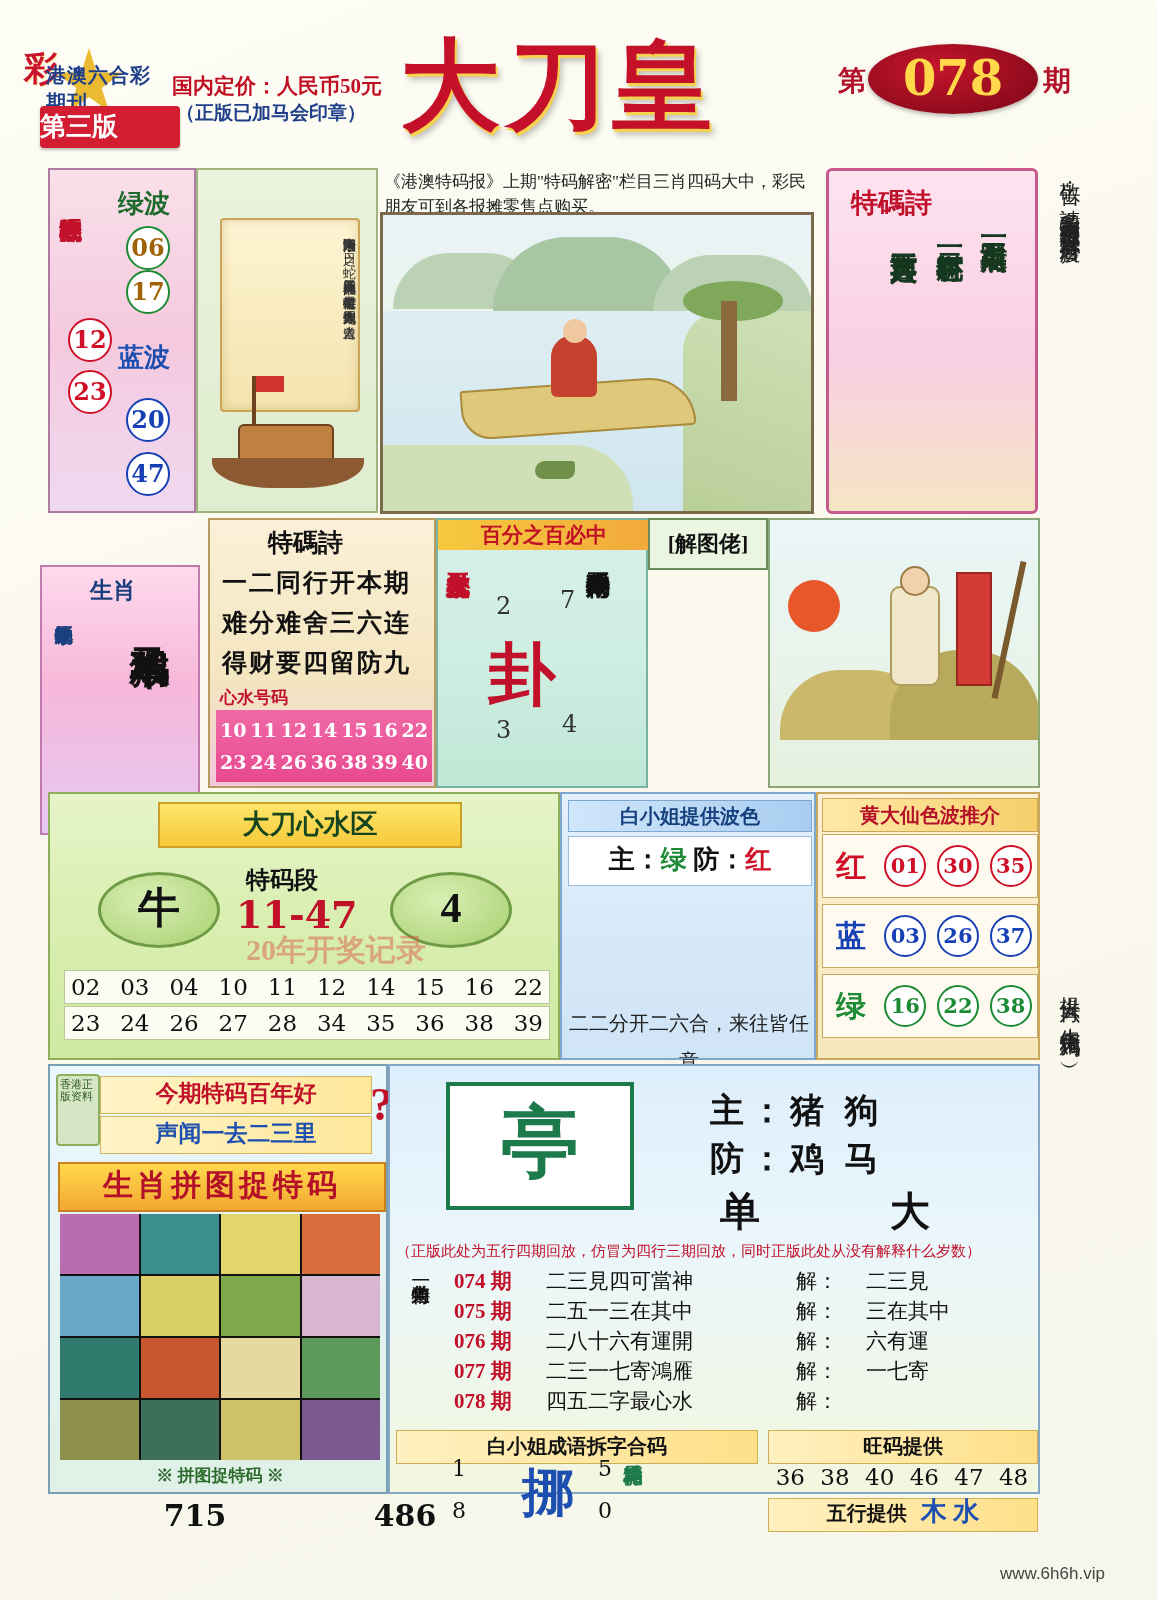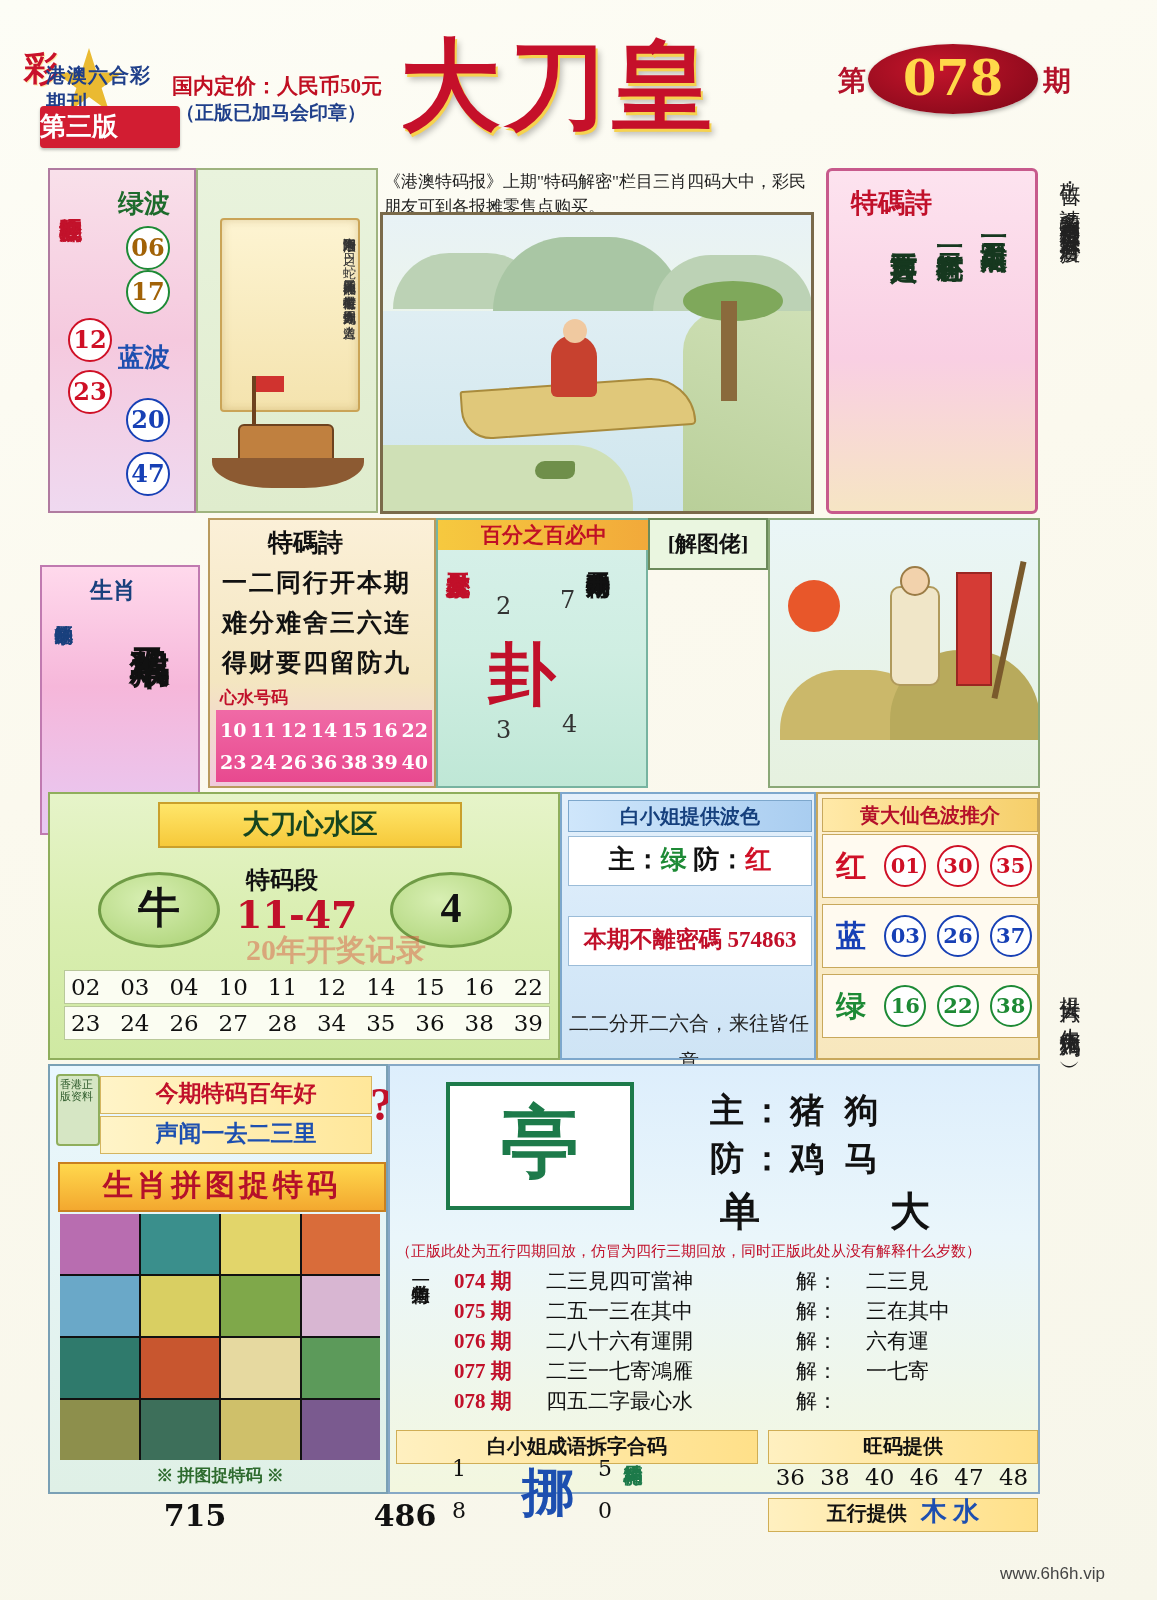--- a/index.html
+++ b/index.html
@@ -595,21 +595,20 @@
       <span>39</span>
     </div>
   </div>
 
   <div class="panel bluebox">
     <div class="bb-h">白小姐提供波色</div>
     <div class="bb-main">
       <span>主：</span><span class="g">绿</span>
       <span>防：</span><span class="r">红</span>
     </div>
-    <div class="bb-mi">本期不離密碼 574863</div>
     <div class="bb-foot">二二分开二六合，来往皆任意</div>
   </div>
 
   <div class="panel waverec">
     <div class="wr-h">黄大仙色波推介</div>
     <div class="wr-row" style="top:40px;">
       <div class="lab" style="color:#cf1026;">红</div>
       <div class="balls">
         <div class="b" style="border-color:#cf1026;color:#cf1026;">01</div>
         <div class="b" style="border-color:#cf1026;color:#cf1026;">30</div>

